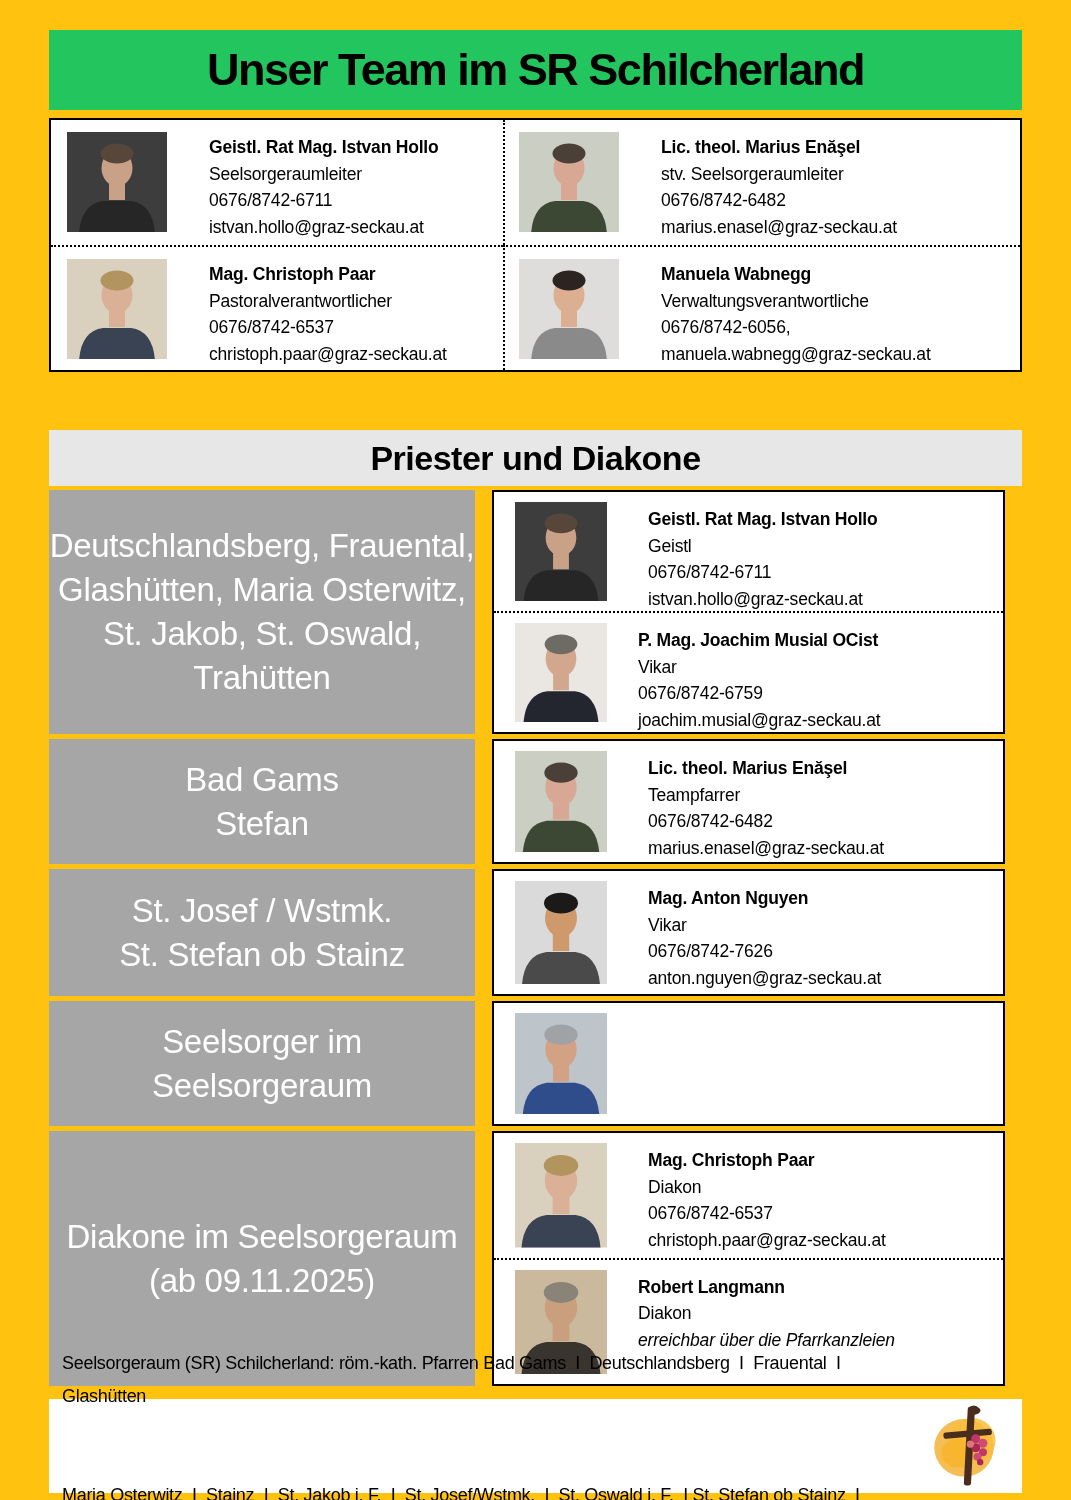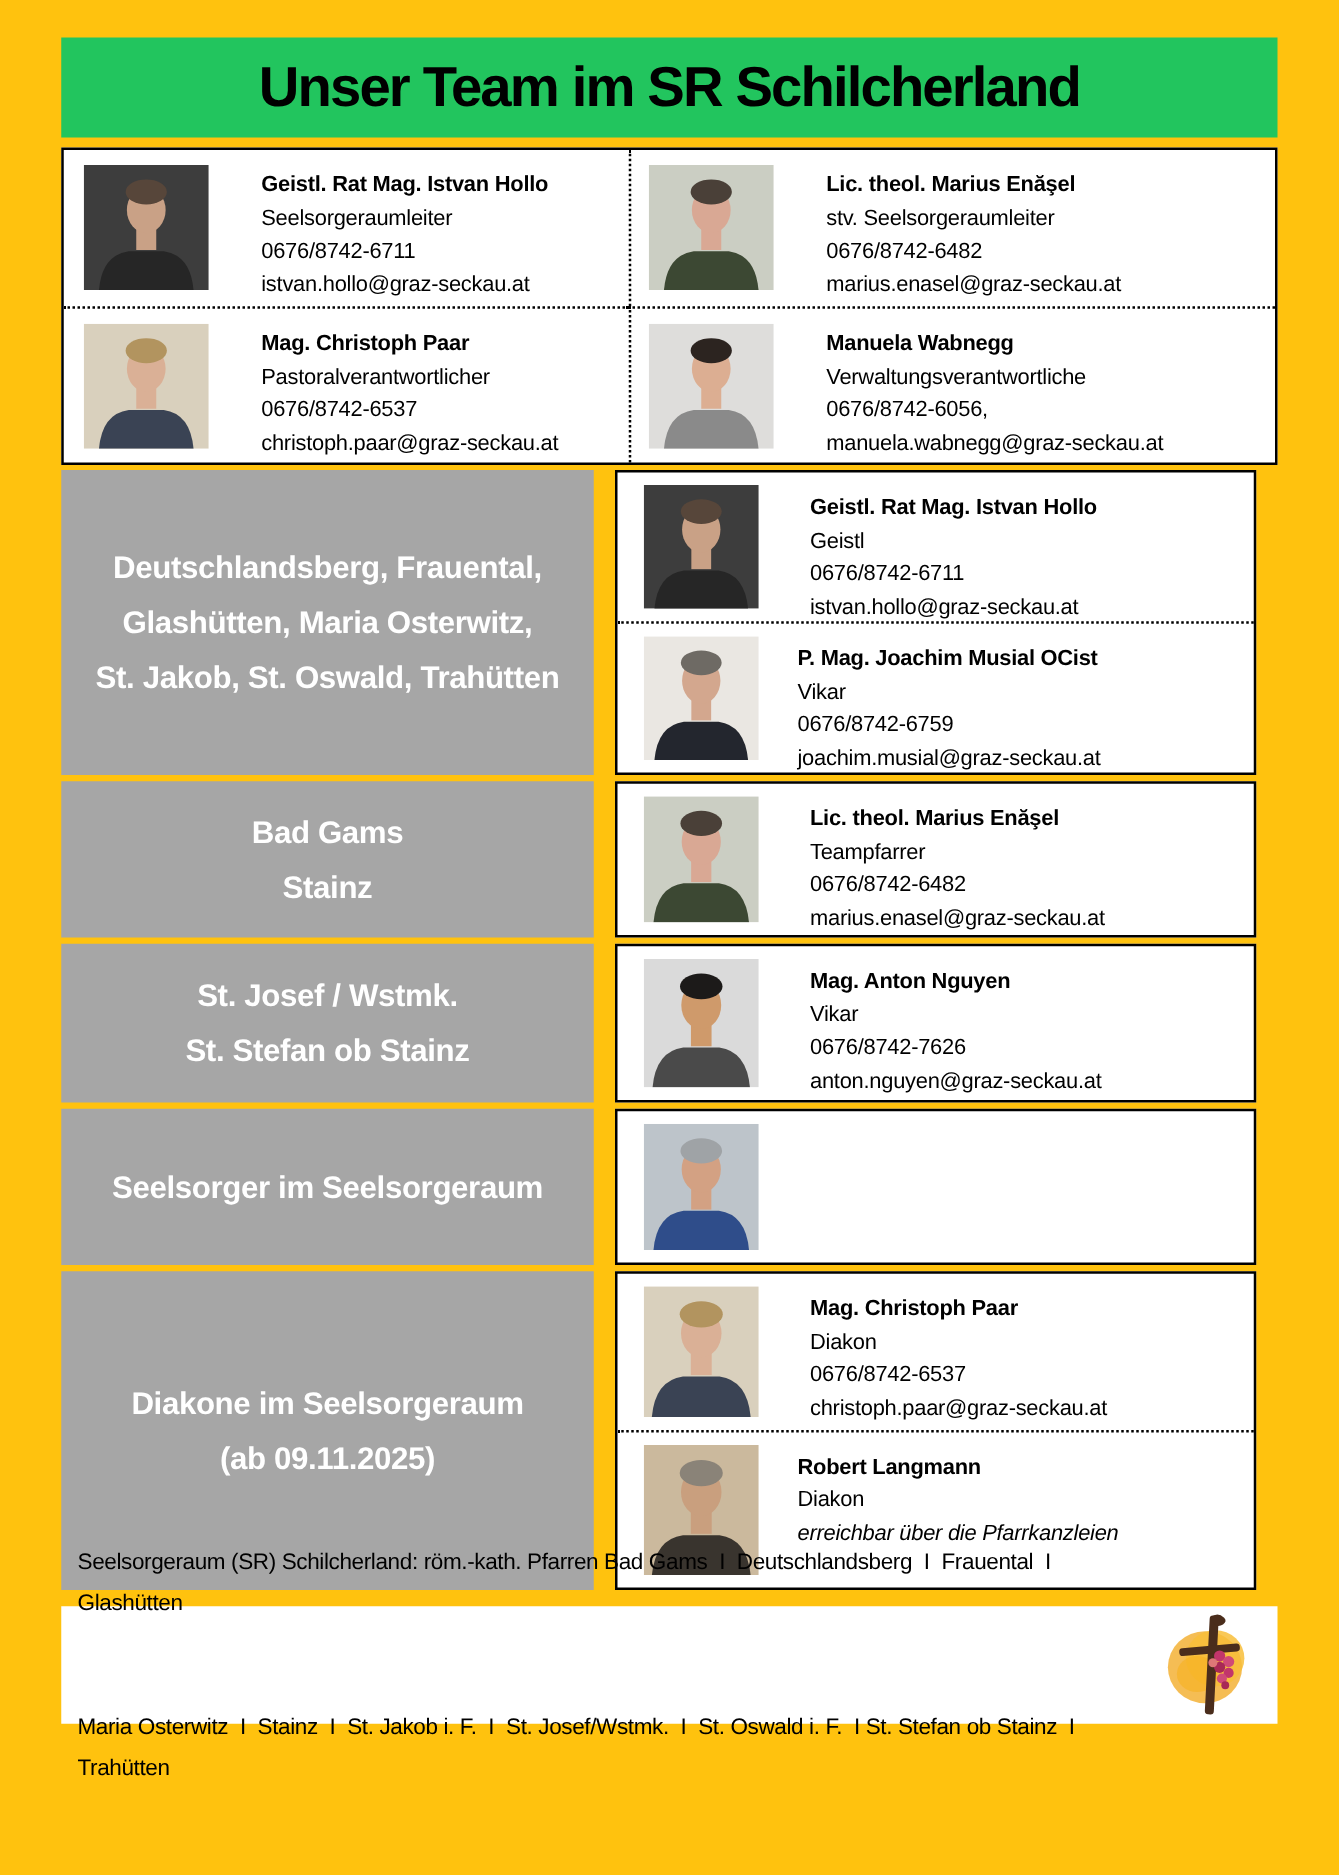--- a/index.html
+++ b/index.html
@@ -23,21 +23,21 @@
   .info { padding-top:2px; font-size:17.5px; line-height:26.5px; letter-spacing:-0.2px; }
   .nm { font-weight:bold; }
   .note { font-style:italic; }
 
   .section-bar { margin-top:58px; height:56px; background:#E8E7E7; display:flex; align-items:center; justify-content:center; }
   .section-bar h2 { font-size:34px; font-weight:bold; letter-spacing:-0.5px; }
 
   .roster { margin-top:4px; display:flex; flex-direction:column; gap:5px; }
   .rrow { display:flex; gap:17px; }
   .r1 { height:244px; } .r2 { height:125px; } .r3 { height:127px; } .r4 { height:125px; } .r5 { height:255px; }
-  .gbox { width:426px; height:100%; background:#A6A6A6; color:#fff; font-weight:bold; font-size:25px;
+  .gbox { width:426px; height:100%; background:#A6A6A6; color:#fff; font-weight:normal; font-size:33px;
           line-height:44px; text-align:center; display:flex; flex-direction:column; justify-content:center; letter-spacing:-0.3px; }
   .gcards { width:513px; height:100%; background:#fff; border:2px solid #000; display:flex; flex-direction:column; }
   .pcard { flex:1; display:flex; gap:41px; padding:10px 8px 10px 21px; min-height:0; }
   .pcard + .pcard { border-top:2px dotted #000;gap:31px; }
   .photo-p { width:92px; flex:none; align-self:stretch; overflow:hidden; }
   .photo-p svg { width:100%; height:100%; display:block; }
   .pcard .info { padding-top:4px; }
 
   .footer { margin-top:13px; height:94px; background:#fff; display:flex; align-items:center; padding:0 6px 0 13px; }
   .ftext { flex:1; font-size:18px; line-height:33px; letter-spacing:-0.3px; white-space:pre-wrap; }
@@ -118,20 +118,23 @@
         <div class="info">
           <div class="nm">Manuela Wabnegg</div>
           <div>Verwaltungsverantwortliche</div>
           <div>0676/8742-6056,</div>
           <div>manuela.wabnegg@graz-seckau.at</div>
         </div>
       </div>
 
     </div>
 
+    <div class="section-bar">
+      <h2>Priester und Diakone</h2>
+    </div>
 
     <div class="roster">
 
       <div class="rrow r1">
         <div class="gbox">
           <div>Deutschlandsberg, Frauental,</div>
           <div>Glashütten, Maria Osterwitz,</div>
           <div>St. Jakob, St. Oswald, Trahütten</div>
         </div>
         <div class="gcards">
@@ -160,21 +163,21 @@
               <div>0676/8742-6759</div>
               <div>joachim.musial@graz-seckau.at</div>
             </div>
           </div>
         </div>
       </div>
 
       <div class="rrow r2">
         <div class="gbox">
           <div>Bad Gams</div>
-          <div>Stainz</div>
+          <div>Stefan</div>
         </div>
         <div class="gcards">
           <div class="pcard">
             <div class="photo-p" style="--pbg:#cbcec3;--phair:#4a4038;--pskin:#d9a894;--pshirt:#3c4833">
               <svg viewBox="0 0 100 100" preserveAspectRatio="xMidYMid slice">
                   <use href="#avatar"></use>
                 </svg>
             </div>
             <div class="info">
               <div class="nm">Lic. theol. Marius Enăşel</div>

